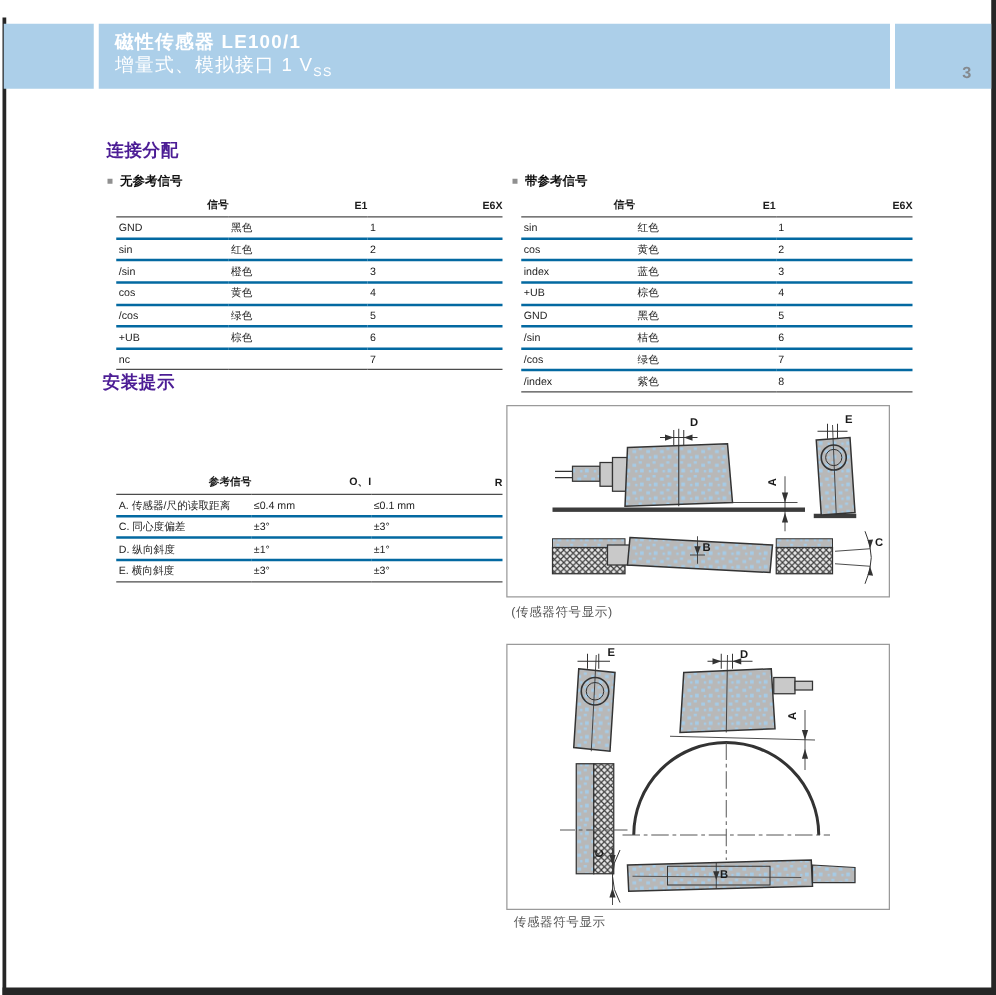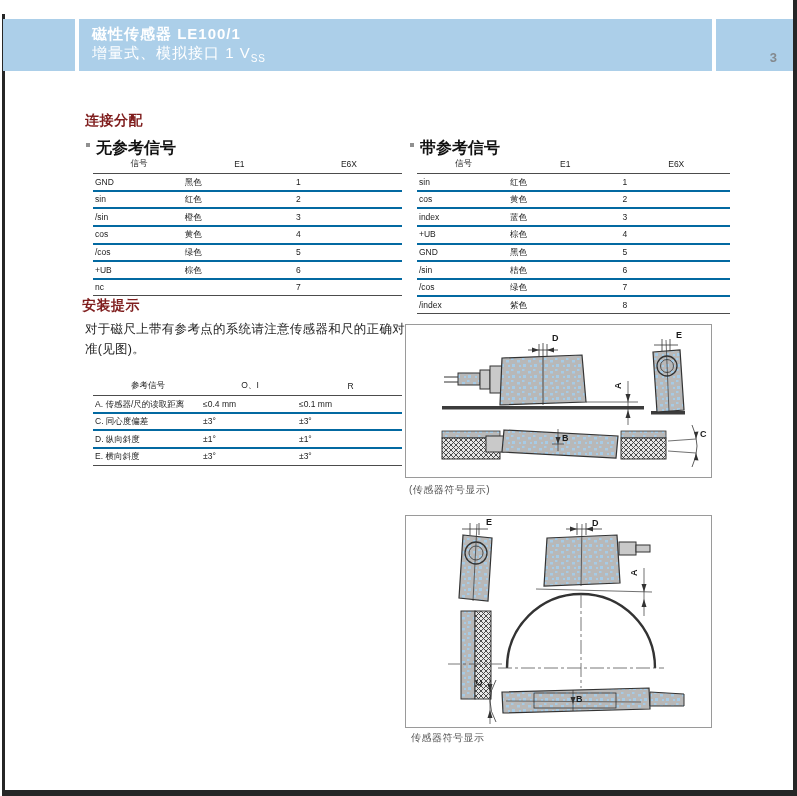--- a/index.html
+++ b/index.html
@@ -12,28 +12,28 @@
 
   .hdr-box{position:absolute;top:19px;height:52px;background:#accfe9;}
   .hdr-square{left:3px;width:72px;}
   .hdr-main{left:79px;width:633px;color:#ffffff;padding:6px 0 0 13px;box-sizing:border-box;}
   .hdr-main .t1{font-size:15px;font-weight:bold;letter-spacing:1px;line-height:1.25;}
   .hdr-main .t2{font-size:15px;letter-spacing:1px;line-height:1.25;}
   .hdr-main sub{font-size:10px;}
   .hdr-page{left:716px;width:77px;display:flex;align-items:flex-end;justify-content:flex-end;
             padding:0 16px 6px 0;box-sizing:border-box;font-size:13px;font-weight:bold;color:#84898e;}
 
-  .h1{position:absolute;font-size:14px;font-weight:bold;color:#7f1d1d;letter-spacing:.5px;}
-  .sublabel{position:absolute;font-size:16px;font-weight:bold;color:#111;}
+  .h1{position:absolute;font-size:14px;font-weight:bold;color:#4c1d95;letter-spacing:.5px;}
+  .sublabel{position:absolute;font-size:10px;font-weight:bold;color:#111;}
   .bullet{position:absolute;width:4px;height:4px;background:#909090;}
 
   .para{position:absolute;font-size:12.5px;line-height:1.6;color:#1d1d1d;letter-spacing:.3px;}
 
   table.dt{position:absolute;border-collapse:collapse;table-layout:fixed;font-size:8.5px;color:#1c1c1c;}
-  table.dt th{text-align:center;font-weight:normal;padding:2px 0 3px 2px;border-bottom:1.6px solid #4c4c4c;}
+  table.dt th{text-align:right;font-weight:bold;padding:2px 0 3px 2px;border-bottom:1.6px solid #4c4c4c;}
   table.dt td{padding:2.5px 0 2.5px 2px;border-bottom:2px solid #0369a1;line-height:1.25;}
   table.dt tr:last-child td{border-bottom:1.6px solid #4c4c4c;}
   table.conn{width:309px;}
   table.conn th:nth-child(1),table.conn td:nth-child(1){width:29%;}
   table.conn th:nth-child(2),table.conn td:nth-child(2){width:36%;}
   table.conn th:nth-child(3),table.conn td:nth-child(3){width:35%;}
   table.inst{width:309px;}
   table.inst th:nth-child(1),table.inst td:nth-child(1){width:35%;}
   table.inst th:nth-child(2),table.inst td:nth-child(2){width:31%;}
   table.inst th:nth-child(3),table.inst td:nth-child(3){width:34%;}
@@ -161,21 +161,20 @@
         </tr>
         <tr>
           <td>/index</td>
           <td>紫色</td>
           <td>8</td>
         </tr>
       </tbody>
     </table>
 
   <div class="h1" style="left:82px;top:297px;">安装提示</div>
-  <div class="para" style="left:85px;top:319px;width:322px;">对于磁尺上带有参考点的系统请注意传感器和尺的正确对准(见图)。</div>
   <table class="dt inst" style="left:93px;top:378px;">
       <thead>
         <tr>
           <th>参考信号</th>
           <th>O、I</th>
           <th>R</th>
         </tr>
       </thead>
       <tbody>
         <tr>

